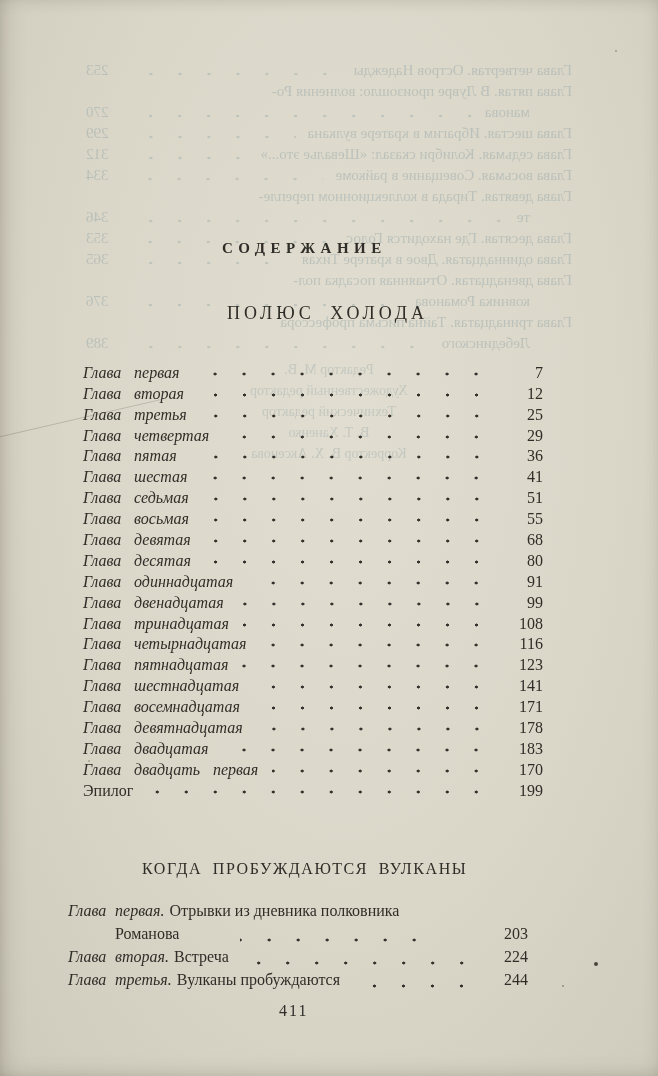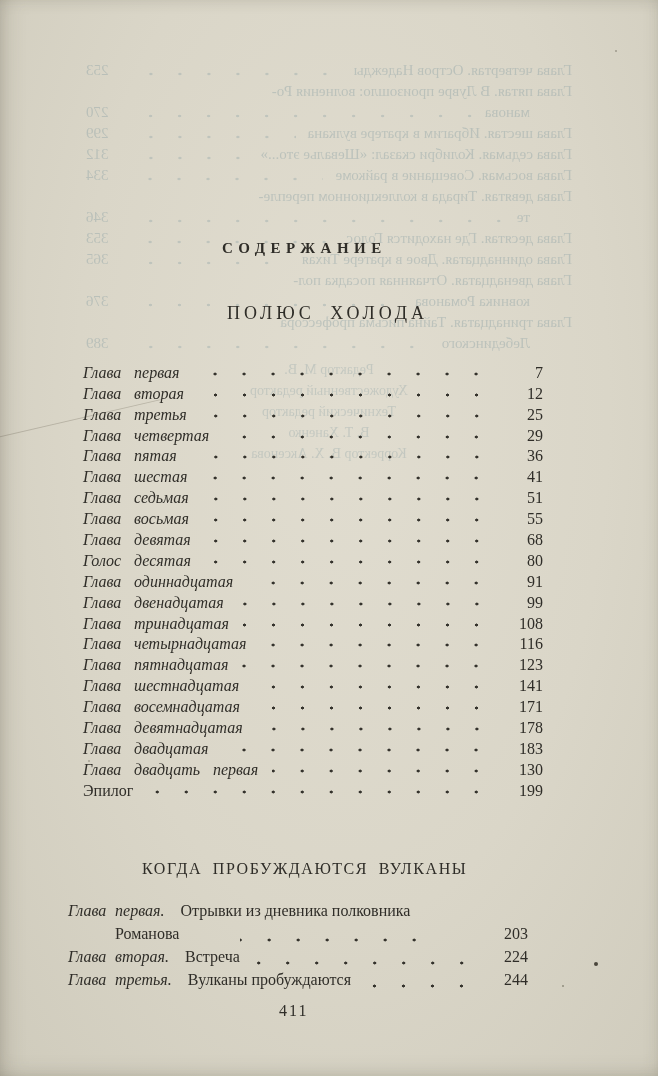--- a/index.html
+++ b/index.html
@@ -83,21 +83,21 @@
     background-image: radial-gradient(circle, #34322c 1.25px, rgba(0,0,0,0) 1.8px);
     background-size:29px 6px; background-repeat:repeat-x;
     background-position: right 4px bottom 5px;
   }
   .pg { min-width:38px; text-align:right; }
 
   .sec1 { position:absolute; top:902px; left:68px; width:460px; }
   .row2 { display:flex; align-items:baseline; height:23px; font-size:16px; white-space:nowrap; }
   .row2.indent { padding-left:47px;gap:47px; }
   .lbl2 { font-style:italic; word-spacing:0.3em; }
-  .lbl2 + .txt { margin-left:16px; }
+  .lbl2 + .txt { margin-left:5px; }
 
   .folio {
     position:absolute; top:1002px; left:279px; margin:0;
     font-size:16px; letter-spacing:2px;
   }
 </style>
 </head>
 <body>
 
 <div class="page">
@@ -221,21 +221,21 @@
         <span class="lbl">Глава восьмая</span>
         <span class="leader"></span>
         <span class="pg">55</span>
       </div>
       <div class="row">
         <span class="lbl">Глава девятая</span>
         <span class="leader"></span>
         <span class="pg">68</span>
       </div>
       <div class="row">
-        <span class="lbl">Голос десятая</span>
+        <span class="lbl">Глава десятая</span>
         <span class="leader"></span>
         <span class="pg">80</span>
       </div>
       <div class="row">
         <span class="lbl">Глава одиннадцатая</span>
         <span class="leader"></span>
         <span class="pg">91</span>
       </div>
       <div class="row">
         <span class="lbl">Глава двенадцатая</span>
@@ -273,21 +273,21 @@
         <span class="pg">178</span>
       </div>
       <div class="row">
         <span class="lbl">Глава двадцатая</span>
         <span class="leader"></span>
         <span class="pg">183</span>
       </div>
       <div class="row">
         <span class="lbl">Глава двадцать первая</span>
         <span class="leader"></span>
-        <span class="pg">130</span>
+        <span class="pg">170</span>
       </div>
       <div class="row">
         <span class="lbl upright">Эпилог</span>
         <span class="leader"></span>
         <span class="pg">199</span>
       </div>
     </div>
 
   <h2 class="t-kogda">КОГДА ПРОБУЖДАЮТСЯ ВУЛКАНЫ</h2>
 

